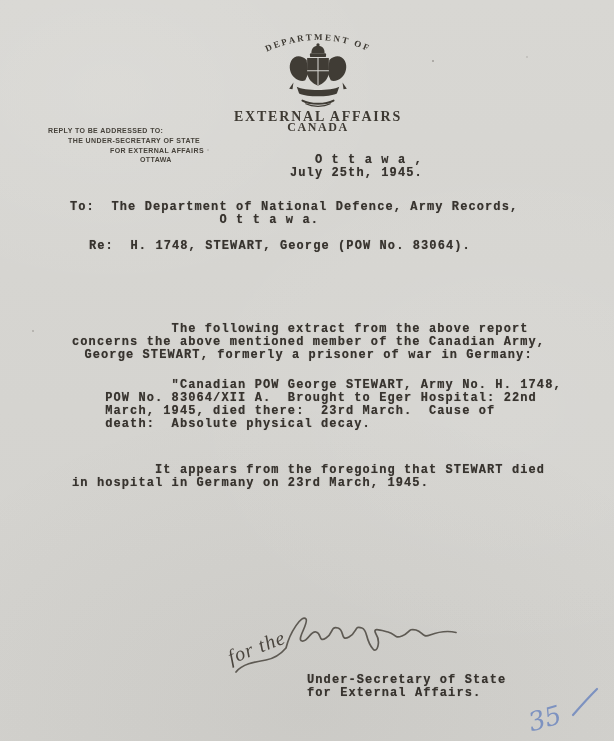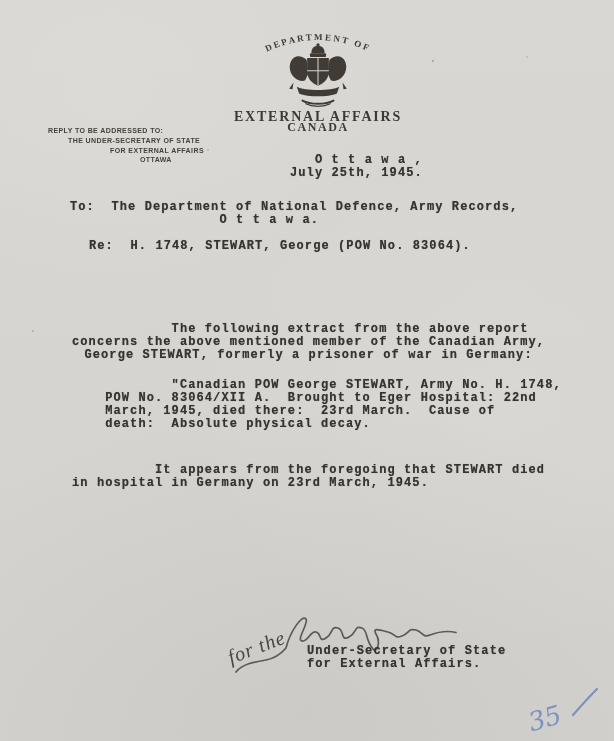--- a/index.html
+++ b/index.html
@@ -30,21 +30,21 @@
   }
   .dateline{left:290px;top:154px;}
   .to-block{left:70px;top:201px;}
   .re-line{left:70px;top:240px;margin-left:19px;}
   .para1{left:72px;top:271px;}
   .para2{left:72px;top:323px;text-align:center;}
   .quote1{left:72px;top:379px;}
   .quote2{left:72px;top:446px;}
   .para3{left:72px;top:464px;}
   .para4{left:72px;top:528px;}
-  .sig-typed{left:307px;top:645px;}
+  .sig-typed{left:307px;top:674px;}
   
   .arc-svg{position:absolute;left:0;top:0;width:614px;height:130px;overflow:visible;}
   .arc-svg text{
     font-family:"Liberation Serif", serif;font-weight:bold;font-size:9px;
     fill:#3e3a33;letter-spacing:2.2px;
   }
   .crest{position:absolute;left:276px;top:42px;width:84px;height:68px;overflow:visible;}
   .org-line{
     position:absolute;left:318px;transform:translateX(-50%);
     font-family:"Liberation Serif", serif;font-weight:bold;color:#3e3a33;

